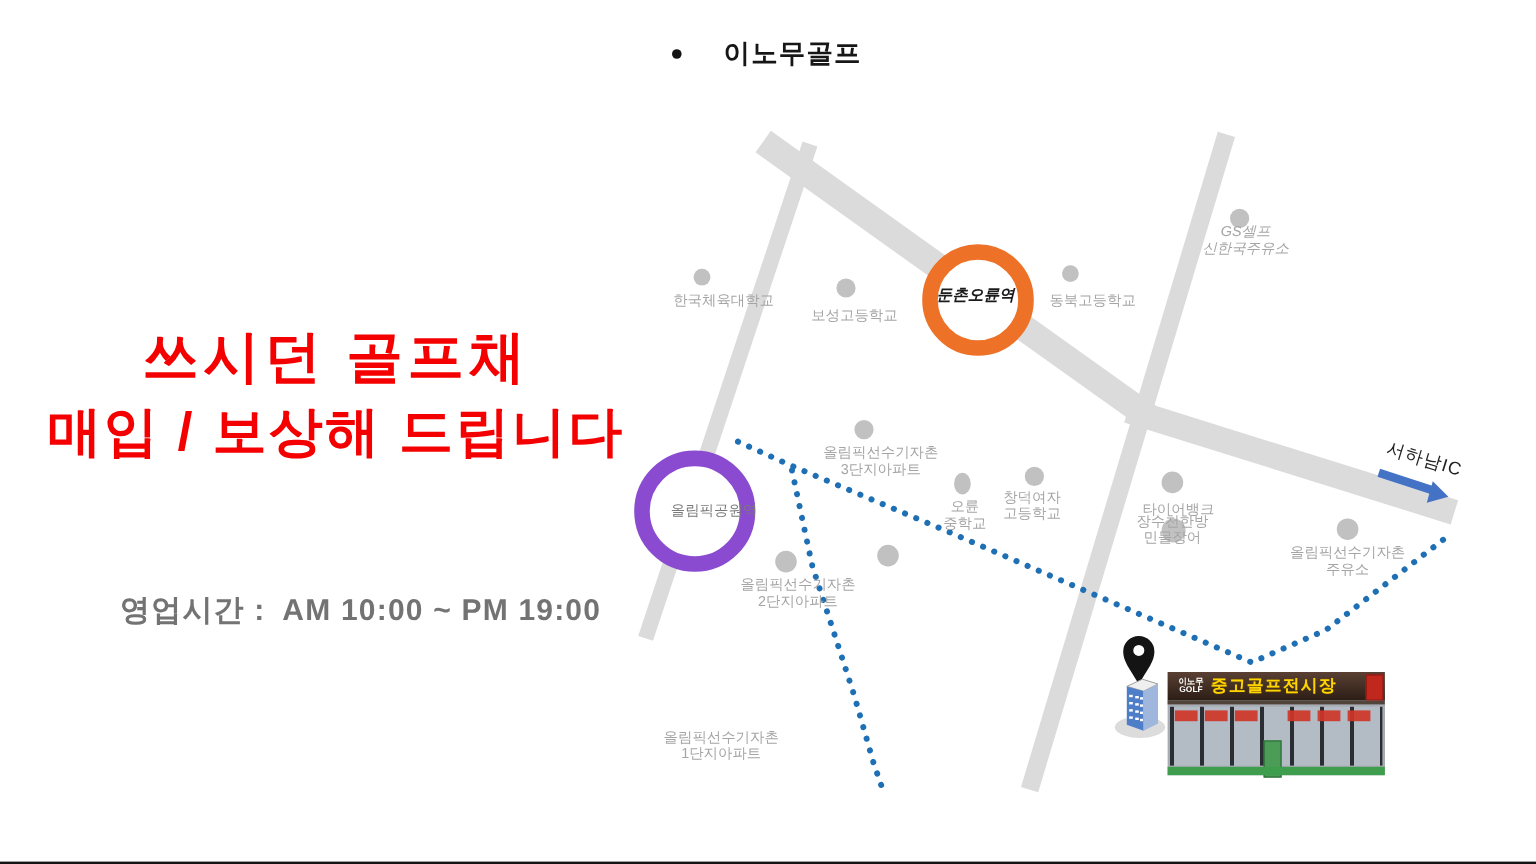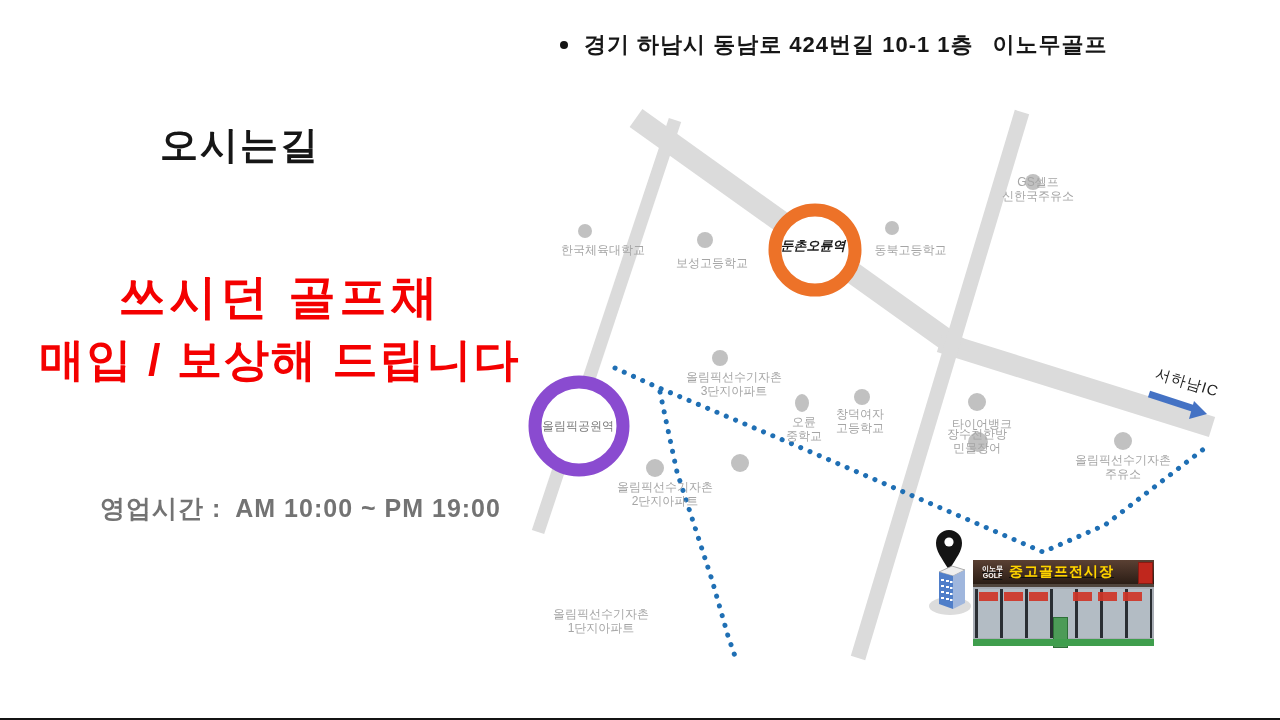--- a/index.html
+++ b/index.html
@@ -24,21 +24,21 @@
   
   .poi-label{position:absolute;transform:translate(-50%,-50%);text-align:center;
              font-size:12px;line-height:14px;color:#A5A5A5;white-space:pre-line;}
   .sta-label{position:absolute;transform:translate(-50%,-50%);text-align:center;font-size:13px;}
   .sta-dark{color:#1a1a1a;font-weight:bold;}
   .sta-gray{color:#7a7a7a;font-size:12px;}
   .hwy-label{position:absolute;transform:translate(-50%,-50%) rotate(17deg);
              font-size:15px;color:#222;letter-spacing:1px;}
 
   
-  .photo{left:973px;top:560px;width:181px;height:86px;box-shadow:0 0 0 1px #8b8b8b inset;text-decoration:underline;}
+  .photo{left:973px;top:560px;width:181px;height:86px;box-shadow:0 0 0 1px #8b8b8b inset;}
   .photo-sign{position:relative;height:24px;background:linear-gradient(180deg,#5a4033,#2b1d15);
               display:flex;align-items:center;}
   .sign-logo{color:#fff;font-size:7px;line-height:7px;font-weight:bold;text-align:center;
              margin-left:9px;white-space:pre-line;}
   .sign-name{color:#ffd400;font-size:14px;font-weight:bold;margin-left:6px;letter-spacing:1px;
              text-shadow:0 0 1px #7a5a00;}
   .sign-redbox{position:absolute;right:1px;top:2px;width:13px;height:20px;background:#c0271d;
                border:1px solid #8a1a12;}
   .photo-body{position:relative;height:59px;background:#a8adb5;border-top:3px solid #50443b;}
   .win-row{position:absolute;left:2px;right:2px;top:2px;bottom:8px;
@@ -113,49 +113,47 @@
           <rect x="946" y="592" width="3" height="2"></rect>
           <rect x="950" y="593" width="2.5" height="2"></rect>
         <rect x="941" y="597" width="3" height="2"></rect>
           <rect x="946" y="598" width="3" height="2"></rect>
           <rect x="950" y="599" width="2.5" height="2"></rect>
       </g>
     </g>
   </svg>
 
   <div class="sta-label sta-dark" style="left:813px;top:246px;font-style:italic;">둔촌오륜역</div>
-  <div class="sta-label sta-gray" style="left:578px;top:426px;">올림픽공원역</div>
+  <div class="sta-label sta-gray" style="left:595px;top:426px;">올림픽공원역</div>
 
   <div class="poi-label" style="left:603px;top:250px;">한국체육대학교</div>
   <div class="poi-label" style="left:712px;top:263px;">보성고등학교</div>
   <div class="poi-label" style="left:898px;top:250px;padding-left:25px;">동북고등학교</div>
-  <div class="poi-label" style="left:1038px;top:189px;">GS셀프
+  <div class="poi-label" style="left:1038px;top:200px;font-style:italic;">GS셀프
 신한국주유소</div>
   <div class="poi-label" style="left:734px;top:384px;">올림픽선수기자촌
 3단지아파트</div>
   <div class="poi-label" style="left:804px;top:429px;">오륜
 중학교</div>
   <div class="poi-label" style="left:860px;top:421px;">창덕여자
 고등학교</div>
   <div class="poi-label" style="left:982px;top:424px;">타이어뱅크</div>
   <div class="poi-label" style="left:977px;top:441px;">장수천한방
 민물장어</div>
   <div class="poi-label" style="left:1123px;top:467px;">올림픽선수기자촌
 주유소</div>
   <div class="poi-label" style="left:665px;top:494px;">올림픽선수기자촌
 2단지아파트</div>
   <div class="poi-label" style="left:601px;top:621px;">올림픽선수기자촌
 1단지아파트</div>
   <div class="hwy-label" style="left:1187px;top:383px;">서하남IC</div>
 
-  <div class="abs title">오시는길</div>
 
   <div class="abs addr-row">
     <span class="addr-bullet"></span>
-    <span class="addr-text">경기 하남시 동남로 424번길 10-1 1층</span>
     <span class="addr-brand">이노무골프</span>
   </div>
 
   <div class="abs promo promo1">쓰시던 골프채</div>
   <div class="abs promo promo2">매입 / 보상해 드립니다</div>
 
   <div class="abs info info-hours">
     <span>영업시간 :</span><span class="val">AM 10:00 ~ PM 19:00</span>
   </div>
 

